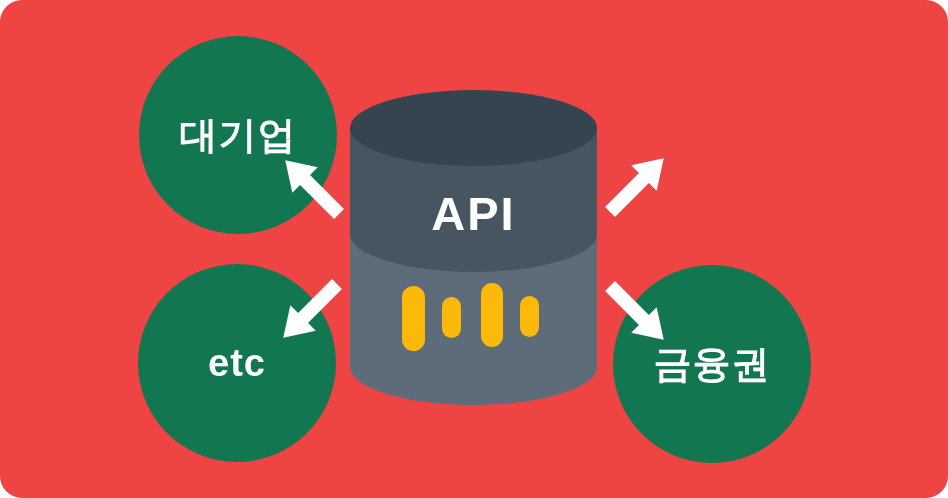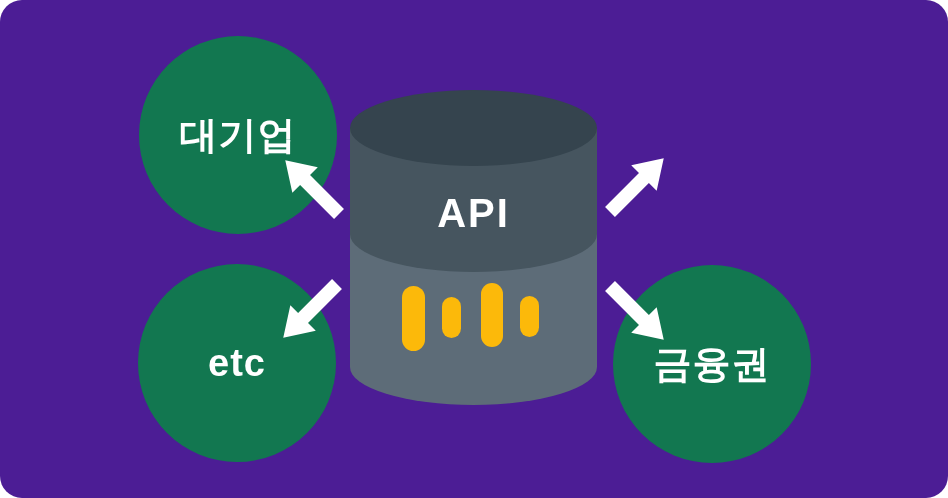--- a/index.html
+++ b/index.html
@@ -5,21 +5,21 @@
   html, body {
     margin: 0;
     padding: 0;
     background: #ffffff;
     font-family: "Liberation Sans", "DejaVu Sans", sans-serif;
   }
   .canvas {
     position: relative;
     width: 948px;
     height: 498px;
-    background: #4c1d95;
+    background: #ef4444;
     border-radius: 22px;
     overflow: hidden;
   }
   .node-circle {
     position: absolute;
     width: 198px;
     height: 198px;
     border-radius: 50%;
     background: #127750;
     display: flex;
@@ -50,21 +50,21 @@
     position: absolute;
     left: 348px;
     top: 186px;
     width: 251px;
     height: 54px;
     z-index: 3;
     display: flex;
     align-items: center;
     justify-content: center;
     color: #ffffff;
-    font-size: 40px;
+    font-size: 47px;
     font-weight: 700;
     letter-spacing: 2px;
   }
   .bar {
     position: absolute;
     z-index: 3;
     background: #FCB90A;
     border-radius: 12px;
   }
   .bar-1 { left: 402px; top: 286px; width: 23px; height: 65px; }

